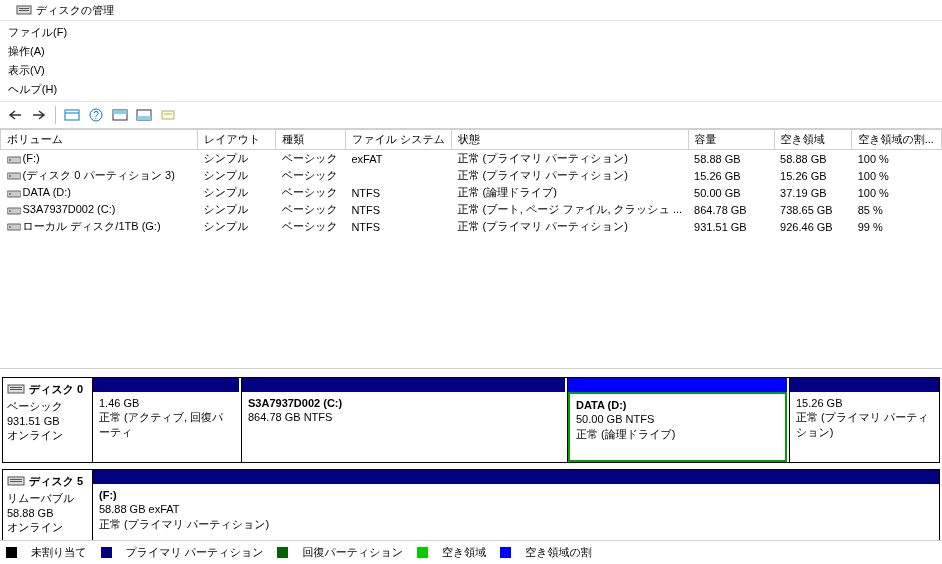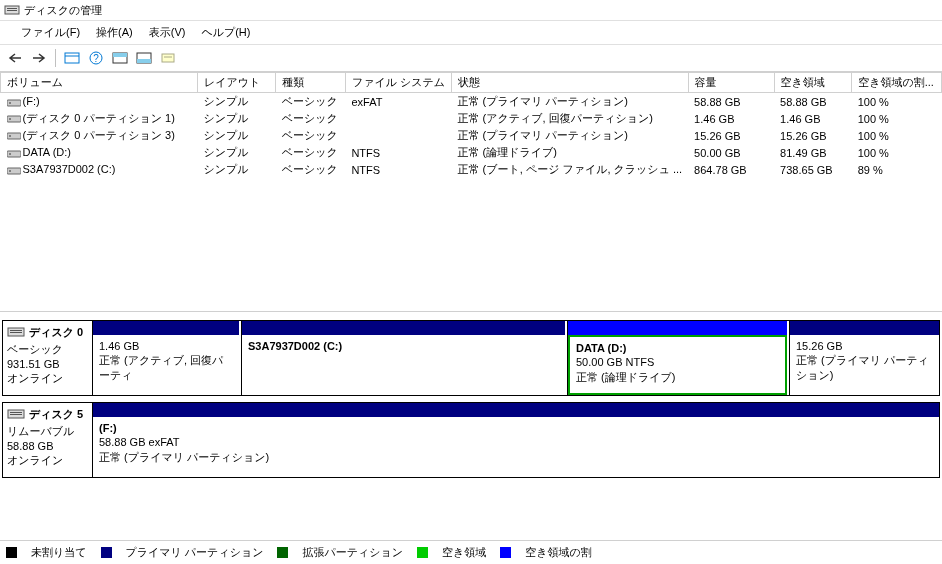--- a/index.html
+++ b/index.html
@@ -9,32 +9,33 @@
       font-size: 11px;
       background: #fff;
       color: #000;
       width: 942px;
       height: 564px;
       overflow: hidden;
     }
     .titlebar {
       display: flex;
       align-items: center;
-      padding: 2px 4px;
+      padding: 2px 16px;
       border-bottom: 1px solid #e0e0e0;
     }
     .titlebar-icon {
       width: 16px;
       height: 16px;
       margin-right: 4px;
     }
     .menubar {
       display: flex;
-      padding: 2px 13px;
+      padding: 2px 0;
       border-bottom: 1px solid #e0e0e0;
+      flex-direction: column;
     }
     .menu-item {
       padding: 2px 8px;
       cursor: pointer;
     }
     .toolbar {
       display: flex;
       align-items: center;
       padding: 2px 4px;
       gap: 2px;
@@ -88,21 +89,21 @@
     }
     .disk-area {
       padding: 2px;
       height: 200px;
       overflow: auto;
     }
     .disk-row {
       display: flex;
       border: 1px solid #000;
       margin-top: 6px;
-      height: 76px;
+      height: 86px;
     }
     .disk-label {
       width: 90px;
       flex-shrink: 0;
       border-right: 1px solid #000;
       padding: 4px;
       font-size: 11px;
       line-height: 1.3;
     }
     .disk-label-icon {
@@ -262,67 +263,67 @@
           <td>exFAT</td>
           <td>正常 (プライマリ パーティション)</td>
           <td>58.88 GB</td>
           <td>58.88 GB</td>
           <td>100 %</td>
         </tr>
         <tr>
           <td><span class="vol-icon"><svg width="14" height="10">
                 <rect x="0" y="2" width="14" height="6" fill="#ccc" stroke="#666" rx="1"></rect>
                 <circle cx="3" cy="5" r="1" fill="#666"></circle>
-              </svg></span>(ディスク 0 パーティション 1)</td>
-          <td>シンプル</td>
-          <td>ベーシック</td>
-          <td></td>
-          <td>正常 (アクティブ, 回復パーティション)</td>
-          <td>1.46 GB</td>
-          <td>1.46 GB</td>
-          <td>100 %</td>
-        </tr>
-        <tr>
-          <td><span class="vol-icon"><svg width="14" height="10">
-                <rect x="0" y="2" width="14" height="6" fill="#ccc" stroke="#666" rx="1"></rect>
-                <circle cx="3" cy="5" r="1" fill="#666"></circle>
               </svg></span>(ディスク 0 パーティション 3)</td>
           <td>シンプル</td>
           <td>ベーシック</td>
           <td></td>
           <td>正常 (プライマリ パーティション)</td>
           <td>15.26 GB</td>
           <td>15.26 GB</td>
           <td>100 %</td>
         </tr>
         <tr>
           <td><span class="vol-icon"><svg width="14" height="10">
                 <rect x="0" y="2" width="14" height="6" fill="#ccc" stroke="#666" rx="1"></rect>
                 <circle cx="3" cy="5" r="1" fill="#666"></circle>
               </svg></span>DATA (D:)</td>
           <td>シンプル</td>
           <td>ベーシック</td>
           <td>NTFS</td>
           <td>正常 (論理ドライブ)</td>
           <td>50.00 GB</td>
-          <td>81.49 GB</td>
+          <td>37.19 GB</td>
           <td>100 %</td>
         </tr>
         <tr>
           <td><span class="vol-icon"><svg width="14" height="10">
                 <rect x="0" y="2" width="14" height="6" fill="#ccc" stroke="#666" rx="1"></rect>
                 <circle cx="3" cy="5" r="1" fill="#666"></circle>
               </svg></span>S3A7937D002 (C:)</td>
           <td>シンプル</td>
           <td>ベーシック</td>
           <td>NTFS</td>
           <td>正常 (ブート, ページ ファイル, クラッシュ ...</td>
           <td>864.78 GB</td>
           <td>738.65 GB</td>
-          <td>89 %</td>
+          <td>85 %</td>
+        </tr>
+        <tr>
+          <td><span class="vol-icon"><svg width="14" height="10">
+                <rect x="0" y="2" width="14" height="6" fill="#ccc" stroke="#666" rx="1"></rect>
+                <circle cx="3" cy="5" r="1" fill="#666"></circle>
+              </svg></span>ローカル ディスク/1TB (G:)</td>
+          <td>シンプル</td>
+          <td>ベーシック</td>
+          <td>NTFS</td>
+          <td>正常 (プライマリ パーティション)</td>
+          <td>931.51 GB</td>
+          <td>926.46 GB</td>
+          <td>99 %</td>
         </tr>
       </tbody>
   </table>
 </div>
 
 <div class="disk-area" id="disk-area">
     <div class="disk-row">
       <div class="disk-label">
         <div style="display:flex">
           <span class="disk-label-icon"><svg width="18" height="14">
@@ -341,20 +342,21 @@
           <div class="part-header primary"></div>
           <div class="part-body">
             <div>1.46 GB</div>
             <div>正常 (アクティブ, 回復パーティ</div>
           </div>
         </div>
         <div class="partition" style="flex: 1 1 300px;">
           <div class="part-header primary"></div>
           <div class="part-body">
             <div class="part-name">S3A7937D002  (C:)</div>
+            <div>864.78 GB NTFS</div>
           </div>
         </div>
         <div class="partition" style="flex: 0 0 220px;">
           <div class="part-header logical"></div>
           <div class="part-body selected">
             <div class="part-name">DATA  (D:)</div>
             <div>50.00 GB NTFS</div>
             <div>正常 (論理ドライブ)</div>
           </div>
         </div>
@@ -393,18 +395,18 @@
       </div>
     </div>
   </div>
 
 <div class="legend">
   <span class="legend-box" style="background:#000"></span>
   <span>未割り当て</span>
   <span class="legend-box" style="background:#000080"></span>
   <span>プライマリ パーティション</span>
   <span class="legend-box" style="background:#006400"></span>
-  <span>拡張パーティション</span>
+  <span>回復パーティション</span>
   <span class="legend-box" style="background:#00cc00"></span>
   <span>空き領域</span>
   <span class="legend-box" style="background:#0000ff"></span>
   <span>空き領域の割</span>
 </div>
 
 </body></html>

